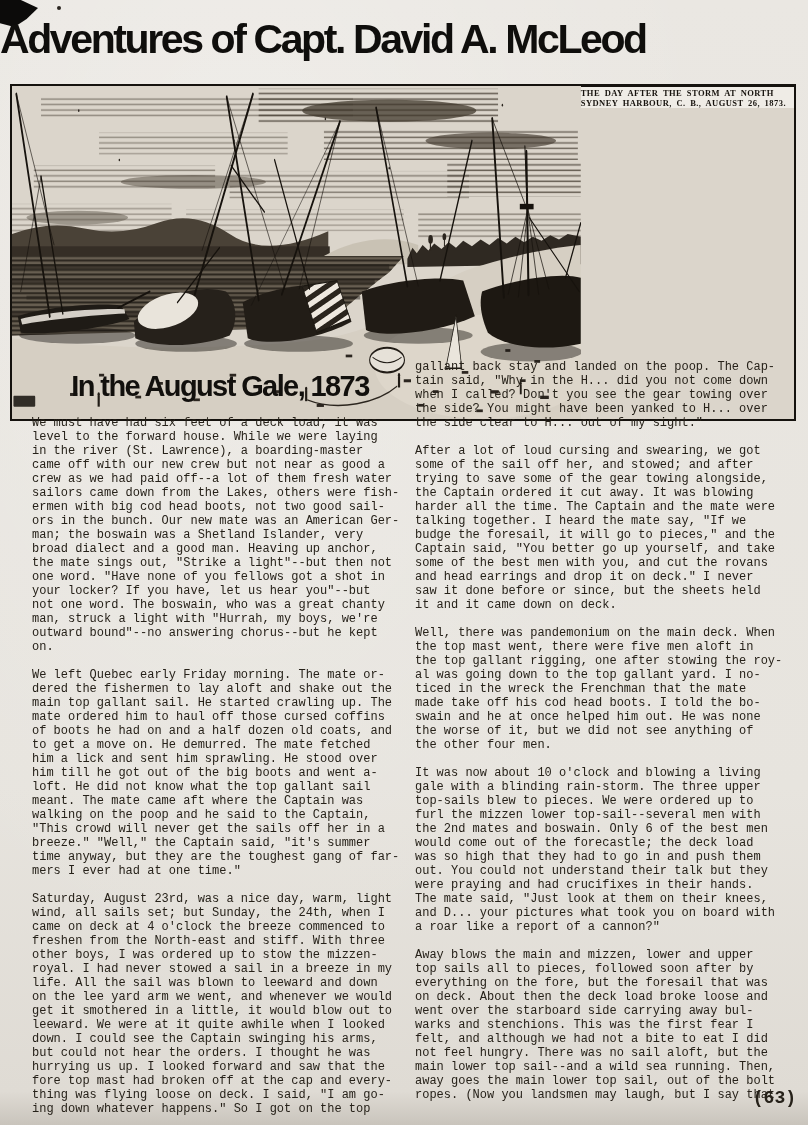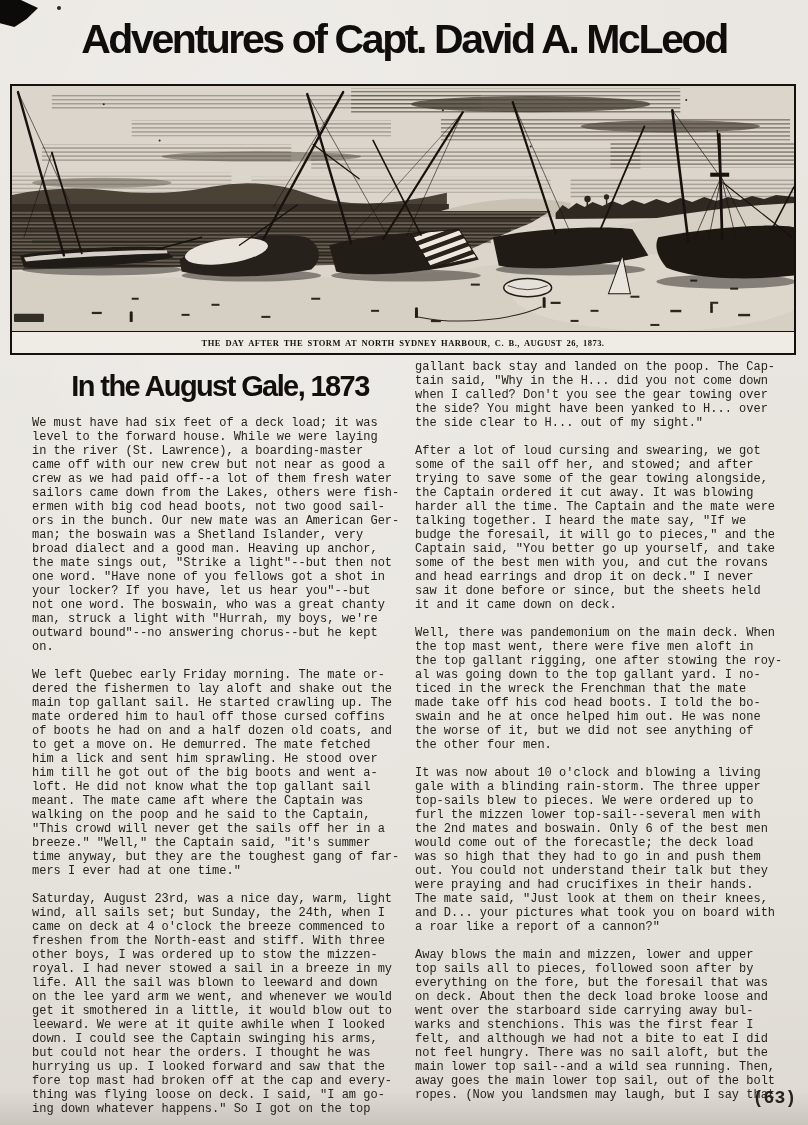--- a/index.html
+++ b/index.html
@@ -12,28 +12,28 @@
     overflow:hidden;
     font-family:"Liberation Sans","DejaVu Sans",sans-serif;
     color:#211d18;
   }
   .corner-mark{
     position:absolute;left:0;top:0;width:38px;height:27px;background:#0c0b0a;
     clip-path:polygon(0 0,55% 0,100% 30%,70% 70%,38% 100%,0 86%);
   }
   .speck{position:absolute;background:#2a2520;border-radius:50%;}
   .title{
-    position:absolute;top:16px;left:0;right:0;margin:0;text-align:center;
+    position:absolute;top:16px;left:0;right:0;margin:0;text-align:left;
     font-size:41px;font-weight:bold;letter-spacing:-2.4px;color:#0f0e0c;
     font-family:"Liberation Sans","DejaVu Sans",sans-serif;
   }
   .frame{
-    position:absolute;left:10px;top:84px;width:786px;height:271px;margin:0;
+    position:absolute;left:10px;top:84px;width:786px;height:337px;margin:0;
     border:2.5px solid #15120e;box-sizing:border-box;background:#dbd5cb;
-    display:flex;flex-direction:column;
+    display:flex;
   }
   .frame svg{display:block;flex:1 1 auto;}
   .caption{
     height:21px;background:#efece6;border-top:1.5px solid #15120e;
     display:flex;align-items:center;justify-content:center;
     font-family:"Liberation Serif","DejaVu Serif",serif;
     font-weight:bold;font-size:8.5px;letter-spacing:.45px;word-spacing:2px;color:#17130e;
   }
   .heading{
     position:absolute;top:362px;left:22px;width:380px;margin:8px;text-align:center;

